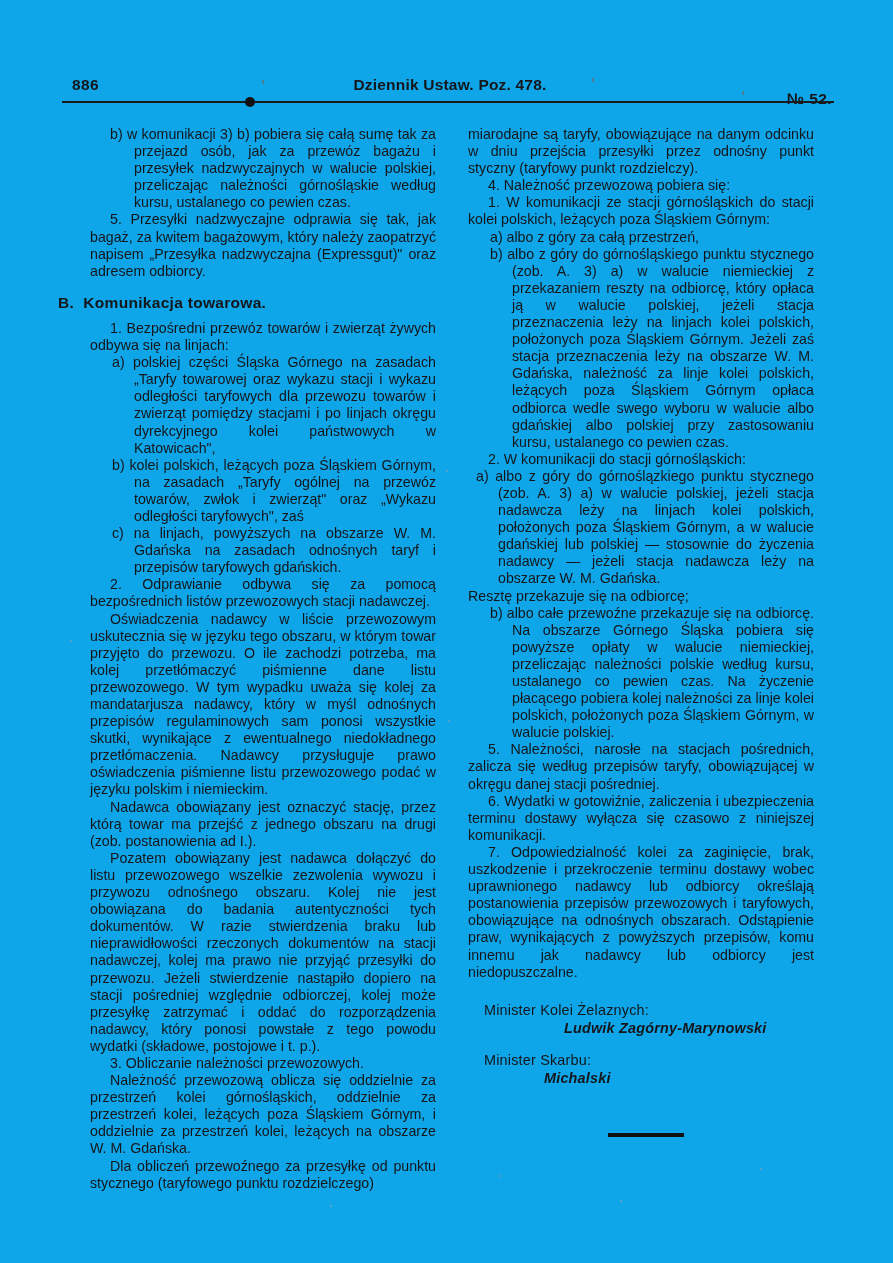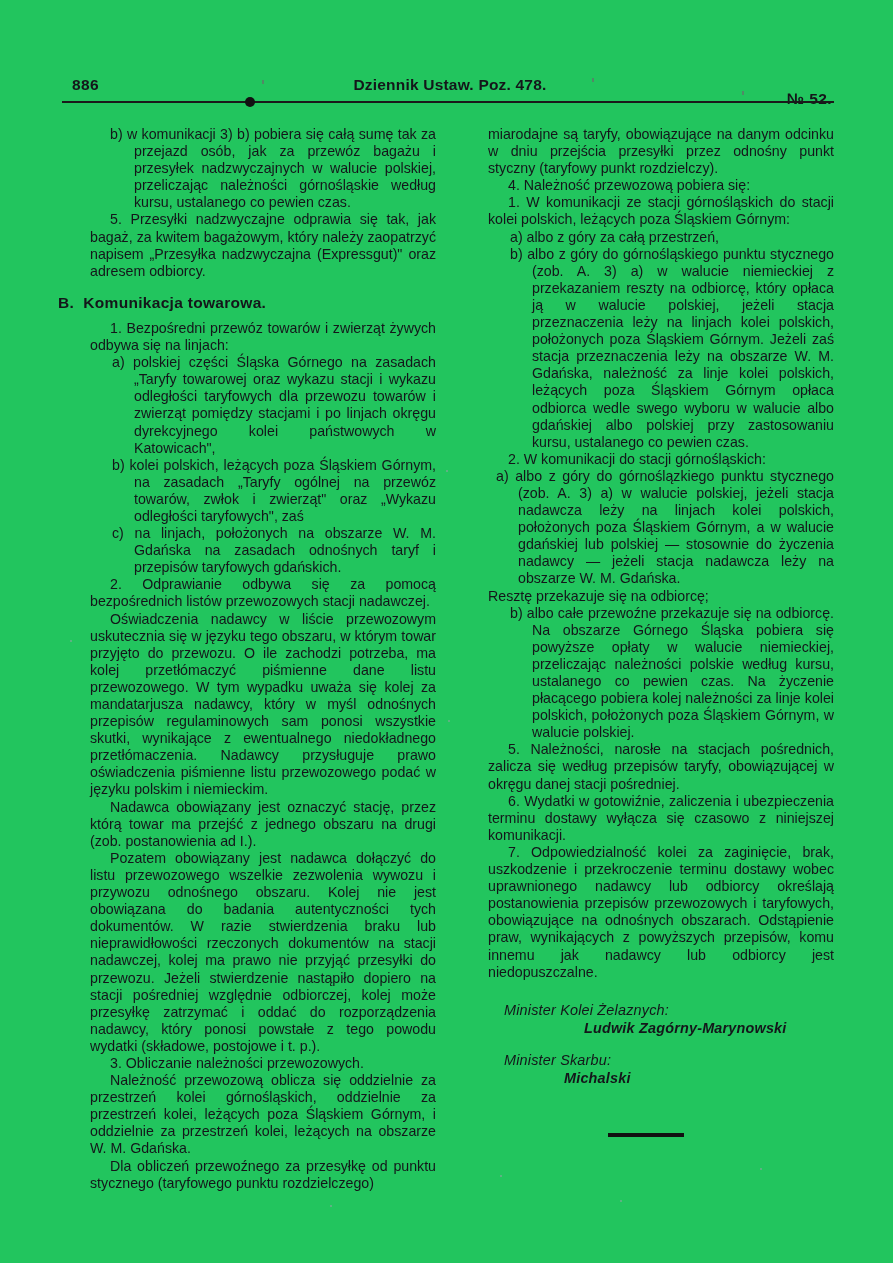--- a/index.html
+++ b/index.html
@@ -12,21 +12,21 @@
     height: 1263px;
     position: relative;
     font-family: "Liberation Sans", sans-serif;
     color: #14161a;
     overflow: hidden;
   }
 
   .page {
     position: absolute;
     inset: 0;
-    background: #22c55e;
+    background: #0ea5e9;
   }
 
   
   .masthead {
     position: absolute;
     left: 62px;
     top: 74px;
     width: 772px;
     height: 34px;
   }
@@ -87,21 +87,21 @@
     top: 126px;
     width: 378px;
     font-size: 14.2px;
     line-height: 17.1px;
     text-align: justify;
     text-justify: inter-word;
     -webkit-hyphens: none;
     hyphens: none;
   }
   .col-left  { left: 58px;  }
-  .col-right { left: 456px; }
+  .col-right { left: 436px; }
 
   p {
     margin: 0;
     white-space: pre-wrap;
   }
 
   
   .para {
     margin-bottom: 0px;
     margin-left: 32px;
@@ -139,21 +139,20 @@
   
   .signatures {
     margin-top: 21px;
     text-align: left;
   }
   .sig-group { margin-bottom: 15px; }
   .sig-office {
     padding-left: 48px;
     font-size: 14.4px;
     letter-spacing: .2px;
-    font-style: italic;
   }
   .sig-name {
     padding-left: 108px;
     font-style: italic;
     font-weight: bold;
     font-size: 14.4px;
     letter-spacing: .2px;
     margin-top: 1px;
   }
   .sig-name.wide { padding-left: 128px; }
@@ -200,21 +199,21 @@
     <p class="para indent">5. Przesyłki nadzwyczajne odprawia się tak, jak bagaż, za kwitem bagażowym, który należy zaopatrzyć napisem „Przesyłka nadzwyczajna (Expressgut)" oraz adresem odbiorcy.</p>
 
     <p class="heading">B.  Komunikacja towarowa.</p>
 
     <p class="para indent">1. Bezpośredni przewóz towarów i zwierząt żywych odbywa się na linjach:</p>
 
     <p class="para listitem">a) polskiej części Śląska Górnego na zasadach „Taryfy towarowej oraz wykazu stacji i wykazu odległości taryfowych dla przewozu towarów i zwierząt pomiędzy stacjami i po linjach okręgu dyrekcyjnego kolei państwowych w Katowicach",</p>
 
     <p class="para listitem">b) kolei polskich, leżących poza Śląskiem Górnym, na zasadach „Taryfy ogólnej na przewóz towarów, zwłok i zwierząt" oraz „Wykazu odległości taryfowych", zaś</p>
 
-    <p class="para listitem">c) na linjach, położonych na obszarze W. M. Gdańska na zasadach odnośnych taryf i przepisów taryfowych gdańskich.</p>
+    <p class="para listitem">c) na linjach, powyższych na obszarze W. M. Gdańska na zasadach odnośnych taryf i przepisów taryfowych gdańskich.</p>
 
     <p class="para indent">2. Odprawianie odbywa się za pomocą bezpośrednich listów przewozowych stacji nadawczej.</p>
 
     <p class="para indent">Oświadczenia nadawcy w liście przewozowym uskutecznia się w języku tego obszaru, w którym towar przyjęto do przewozu. O ile zachodzi potrzeba, ma kolej przetłómaczyć piśmienne dane listu przewozowego. W tym wypadku uważa się kolej za mandatarjusza nadawcy, który w myśl odnośnych przepisów regulaminowych sam ponosi wszystkie skutki, wynikające z ewentualnego niedokładnego przetłómaczenia. Nadawcy przysługuje prawo oświadczenia piśmienne listu przewozowego podać w języku polskim i niemieckim.</p>
 
     <p class="para indent">Nadawca obowiązany jest oznaczyć stację, przez którą towar ma przejść z jednego obszaru na drugi (zob. postanowienia ad I.).</p>
 
     <p class="para indent">Pozatem obowiązany jest nadawca dołączyć do listu przewozowego wszelkie zezwolenia wywozu i przywozu odnośnego obszaru. Kolej nie jest obowiązana do badania autentyczności tych dokumentów. W razie stwierdzenia braku lub nieprawidłowości rzeczonych dokumentów na stacji nadawczej, kolej ma prawo nie przyjąć przesyłki do przewozu. Jeżeli stwierdzenie nastąpiło dopiero na stacji pośredniej względnie odbiorczej, kolej może przesyłkę zatrzymać i oddać do rozporządzenia nadawcy, który ponosi powstałe z tego powodu wydatki (składowe, postojowe i t. p.).</p>
 
     <p class="para indent lastline-left">3. Obliczanie należności przewozowych.</p>

